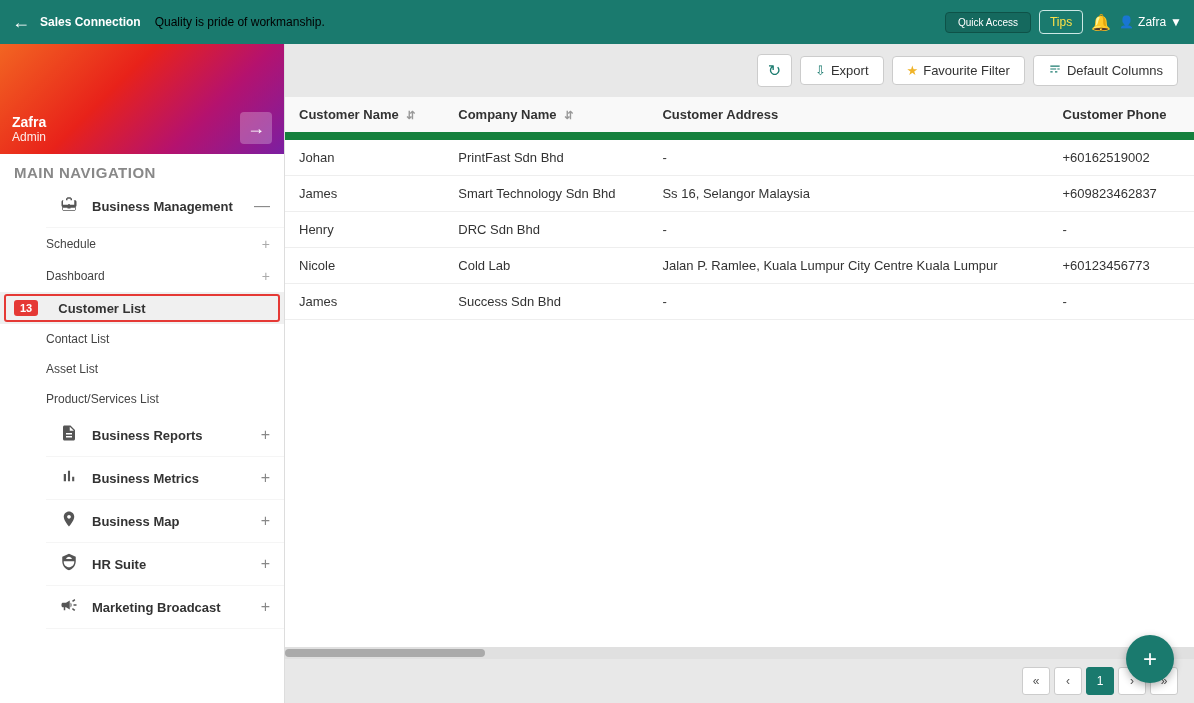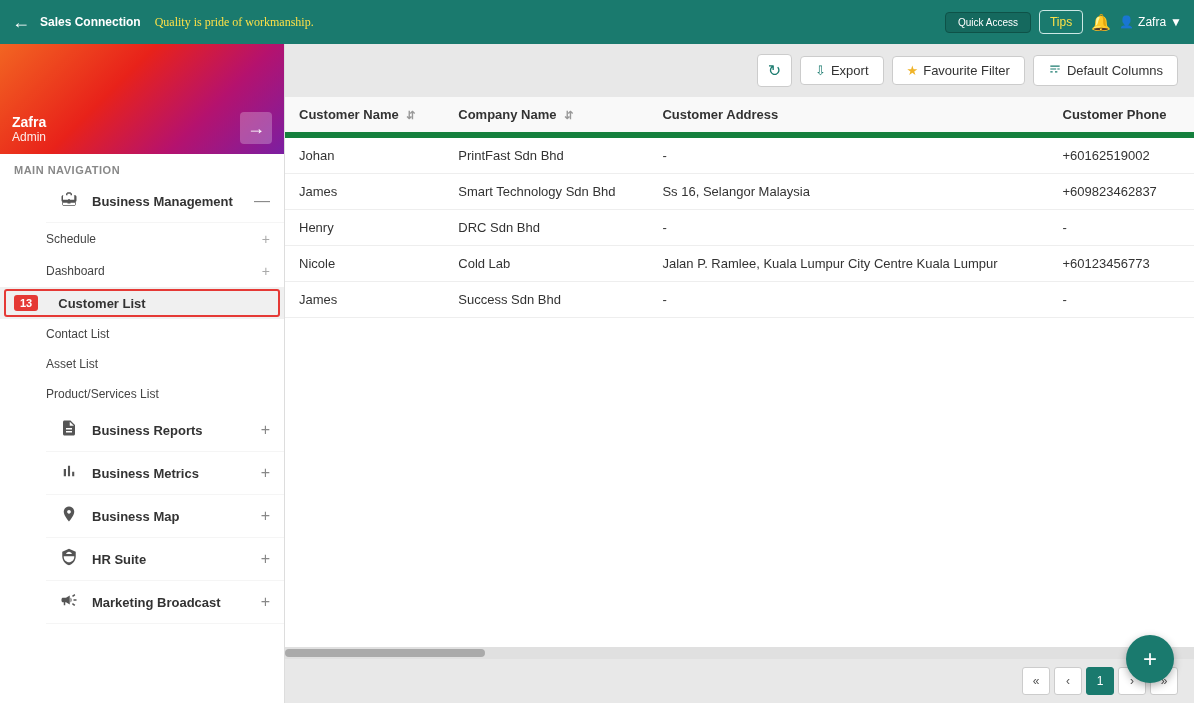--- a/index.html
+++ b/index.html
@@ -24,23 +24,22 @@
       color: white;
     }
     .topnav-title {
       font-size: 12px;
       font-weight: bold;
       margin-right: 14px;
       color: white;
     }
     .topnav-subtitle {
       font-size: 12px;
-      color: #fde047;
+      color: #000000;
       flex: 1;
-      font-family: Liberation Serif, serif;
     }
     .topnav-right {
       display: flex;
       align-items: center;
       gap: 8px;
     }
     .topnav-btn {
       background: #15695e;
       border: 1px solid #0e5248;
       color: white;
@@ -121,21 +120,21 @@
       border-radius: 4px;
       display: flex;
       align-items: center;
       justify-content: center;
       cursor: pointer;
       color: white;
       font-size: 18px;
     }
 
     .sidebar-nav-label {
-      font-size: 11px;
+      font-size: 15px;
       font-weight: bold;
       color: #888;
       padding: 10px 14px 4px;
       letter-spacing: 0.5px;
     }
 
     .nav-item {
       display: flex;
       align-items: center;
       padding: 10px 14px;
@@ -256,21 +255,21 @@
       margin: 0 0 0 0;
       position: relative;
     }
     table {
       width: 100%;
       border-collapse: collapse;
       background: white;
     }
     thead tr {
       background: #f9f9f9;
-      border-bottom: 6px solid #15803d;
+      border-bottom: 8px solid #15803d;
     }
     th {
       padding: 10px 14px;
       text-align: left;
       font-size: 13px;
       font-weight: 600;
       color: #333;
       white-space: nowrap;
     }
     th .sort-icon {

